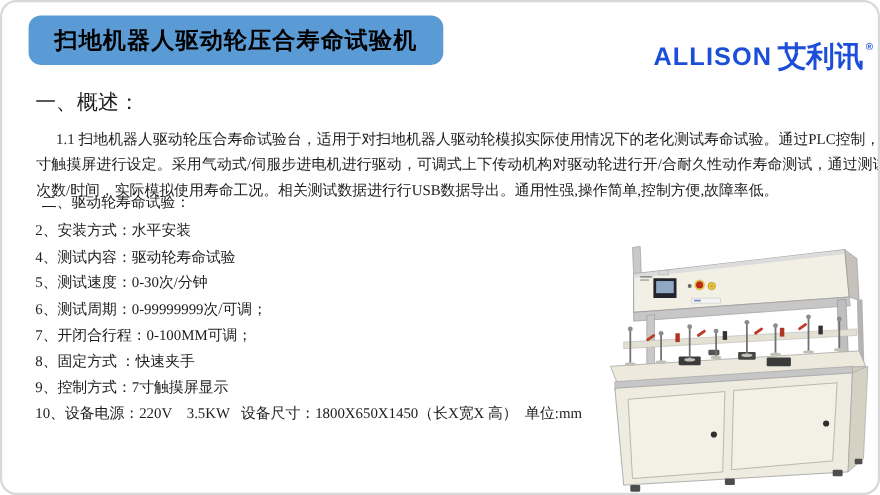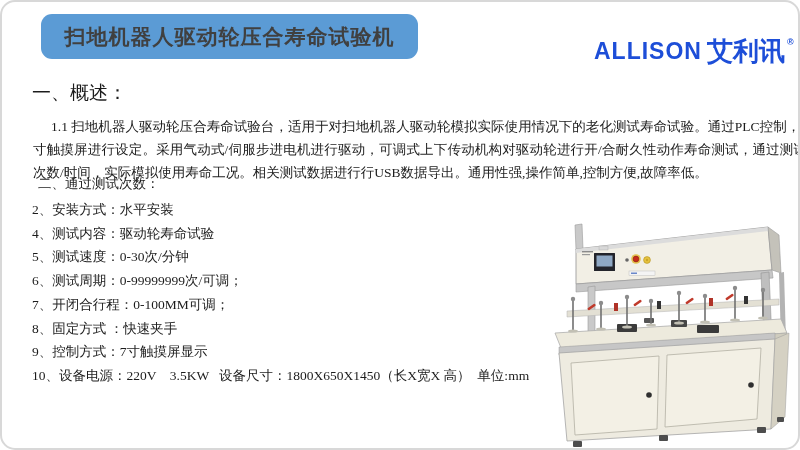--- a/index.html
+++ b/index.html
@@ -16,32 +16,32 @@
     height: 450px;
     box-sizing: border-box;
     background: #ffffff;
     border: 2px solid #d8d8d8;
     border-radius: 15px;
     overflow: hidden;
     color: #1c1c1c;
   }
   .title-banner {
     position: absolute;
-    left: 39px;
+    left: 24px;
     top: 12px;
     width: 377px;
     height: 45px;
     background: #5b9bd5;
     border-radius: 11px;
     display: flex;
     align-items: center;
     justify-content: center;
     font-size: 21px;
     font-weight: bold;
-    color: #404040;
+    color: #000000;
     letter-spacing: 1px;
   }
   .logo {
     position: absolute;
     left: 592px;
     top: 36px;
     height: 26px;
     display: flex;
     align-items: center;
     color: #1d4ed8;
@@ -124,21 +124,21 @@
   <div class="logo">
     <span class="latin">ALLISON</span>
     <span class="cjk">艾利讯</span>
     <span class="reg">®</span>
   </div>
 
   <div class="h-overview">一、概述：</div>
 
   <p class="overview-body">1.1 扫地机器人驱动轮压合寿命试验台，适用于对扫地机器人驱动轮模拟实际使用情况下的老化测试寿命试验。通过PLC控制，7寸触摸屏进行设定。采用气动式/伺服步进电机进行驱动，可调式上下传动机构对驱动轮进行开/合耐久性动作寿命测试，通过测试次数/时间，实际模拟使用寿命工况。相关测试数据进行行USB数据导出。通用性强,操作简单,控制方便,故障率低。</p>
 
-  <div class="h-params">二、通过测试次数：</div>
+  <div class="h-params">二、驱动轮寿命试验：</div>
 
   <ul class="params">
     <li>2、安装方式：水平安装</li>
     <li>4、测试内容：驱动轮寿命试验</li>
     <li>5、测试速度：0-30次/分钟</li>
     <li>6、测试周期：0-99999999次/可调；</li>
     <li>7、开闭合行程：0-100MM可调；</li>
     <li>8、固定方式 ：快速夹手</li>
     <li>9、控制方式：7寸触摸屏显示</li>
     <li>10、设备电源：220V    3.5KW   设备尺寸：1800X650X1450（长X宽X 高）  单位:mm</li>

